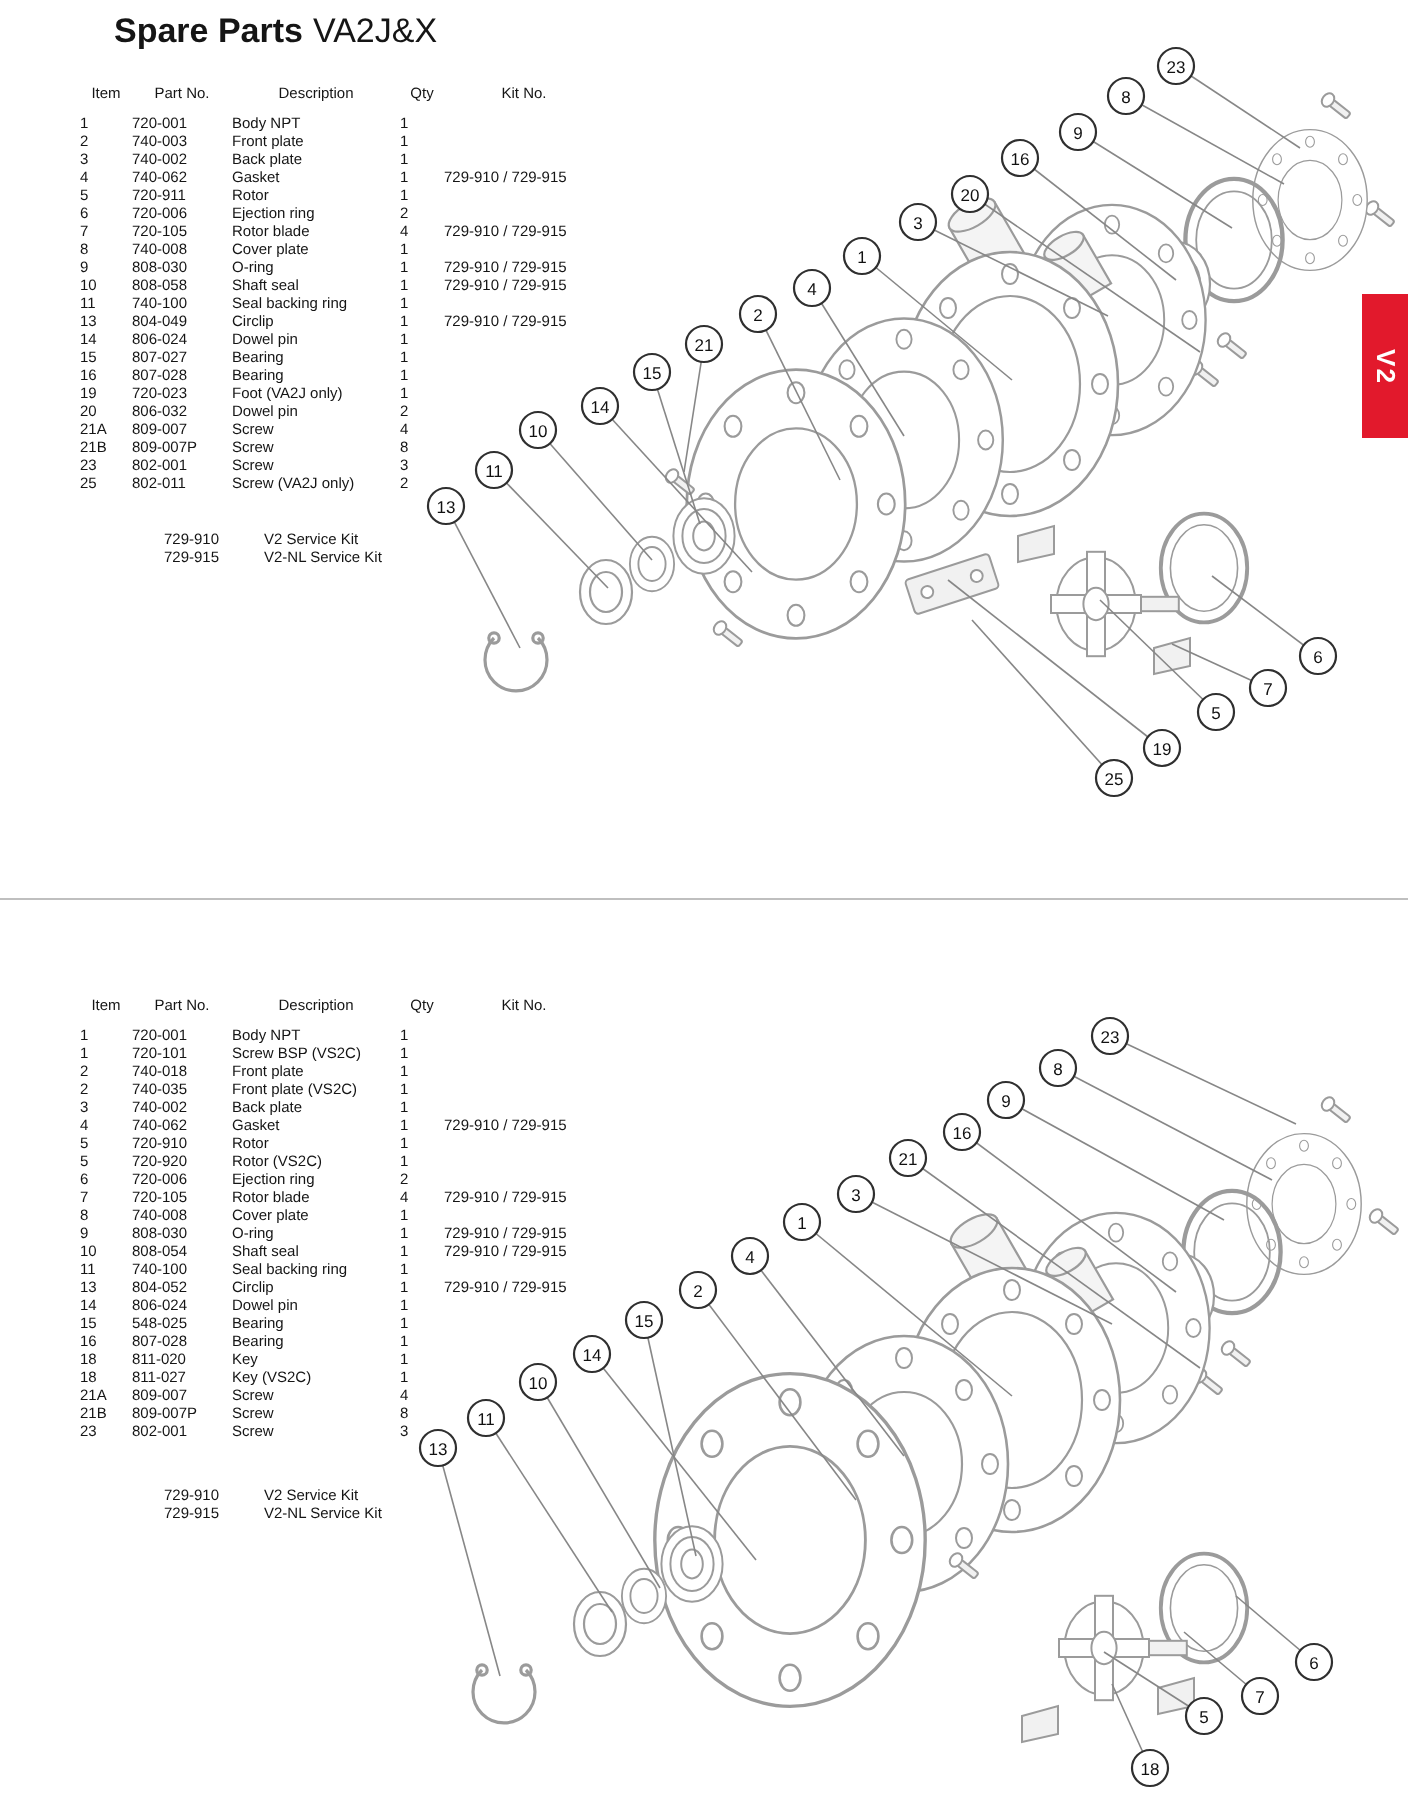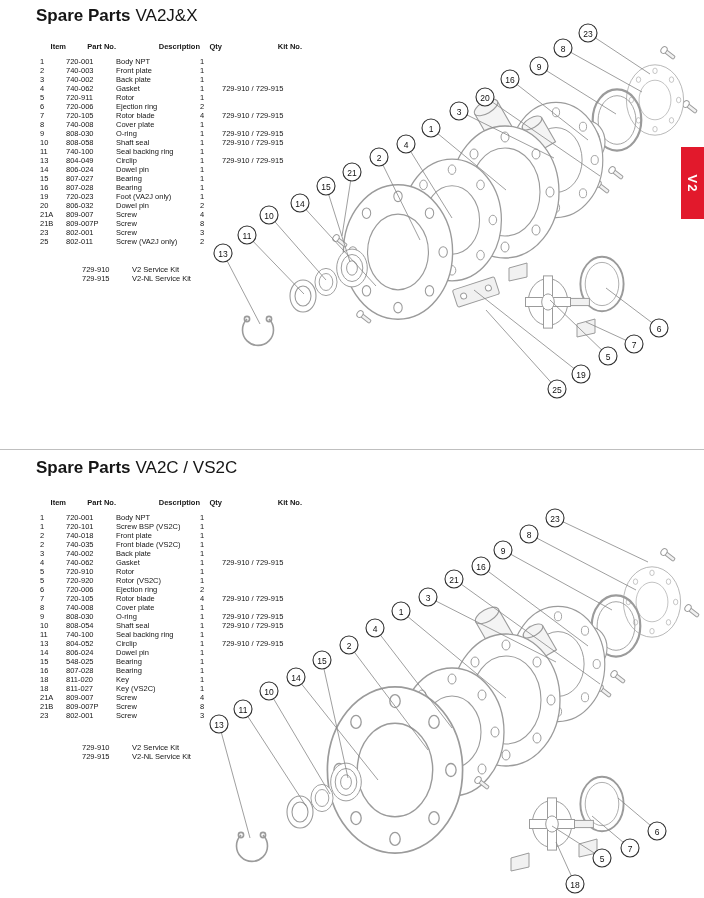--- a/index.html
+++ b/index.html
@@ -1,27 +1,27 @@
 <!DOCTYPE html>
 <html><head>
 <meta charset="utf-8">
 <style>
   html,body{margin:0;padding:0;background:#fff;}
   .page{position:relative;width:704px;height:898px;background:#fff;overflow:hidden;
         font-family:"Liberation Sans","DejaVu Sans",sans-serif;color:#151515;}
   .parts-section{position:absolute;left:0;width:704px;}
   .diagram{position:absolute;left:0;top:0;pointer-events:none;}
-  .section-title{position:absolute;left:36px;margin:0;font-size:17px;white-space:nowrap;z-index:3;}
+  .section-title{position:absolute;left:57px;margin:0;font-size:17px;white-space:nowrap;z-index:3;}
   .section-title .prefix{font-weight:bold;}
   .section-title .model{font-weight:normal;margin-left:5px;}
   .parts-table,.kits-table{position:absolute;border-collapse:collapse;table-layout:fixed;
         font-size:7.5px;line-height:9px;z-index:2;}
   .parts-table{left:40px;}
   .kits-table{left:82px;}
-  .parts-table th{font-weight:bold;text-align:right;padding:0 0 6px 0;font-size:7.5px;}
+  .parts-table th{font-weight:normal;text-align:center;padding:0 0 6px 0;font-size:7.5px;}
   .parts-table td,.kits-table td{padding:0;white-space:nowrap;overflow:hidden;vertical-align:top;}
   .section-divider{position:absolute;left:0;top:449px;width:704px;height:0;border-top:1px solid #bfbfbf;z-index:4;}
   .side-tab{position:absolute;right:0;top:147px;width:23px;height:72px;background:#e2192c;
         display:flex;align-items:center;justify-content:center;z-index:5;}
   .side-tab span{transform:rotate(90deg);color:#fff;font-weight:bold;font-size:13px;letter-spacing:1px;}
   .leader{stroke:#878787;stroke-width:0.8;}
   .balloon{fill:#ffffff;stroke:#2f2f2f;stroke-width:1.1;}
   .balloon-num{font-family:"Liberation Sans",sans-serif;font-size:8.5px;fill:#111;
         text-anchor:middle;dominant-baseline:central;}
 </style>
@@ -461,23 +461,20 @@
         <circle cx="602" cy="408" r="9" class="balloon"></circle>
         <text x="602" y="408.5" class="balloon-num">5</text>
         <line x1="630" y1="398" x2="592" y2="366" class="leader"></line>
         <circle cx="630" cy="398" r="9" class="balloon"></circle>
         <text x="630" y="398.5" class="balloon-num">7</text>
         <line x1="657" y1="381" x2="618" y2="348" class="leader"></line>
         <circle cx="657" cy="381" r="9" class="balloon"></circle>
         <text x="657" y="381.5" class="balloon-num">6</text>
       </svg>
 
-    <h1 class="section-title" style="top:8px;">
-      <span class="prefix">Spare Parts</span><span class="model">VA2C / VS2C</span>
-    </h1>
 
     <table class="parts-table" style="top:48px;">
       <colgroup>
           <col style="width:26px">
           <col style="width:50px">
           <col style="width:84px">
           <col style="width:22px">
           <col style="width:80px">
         </colgroup>
       <thead>
@@ -507,21 +504,21 @@
           <tr>
             <td>2</td>
             <td>740-018</td>
             <td>Front plate</td>
             <td>1</td>
             <td></td>
           </tr>
           <tr>
             <td>2</td>
             <td>740-035</td>
-            <td>Front blade (VS2C)</td>
+            <td>Front plate (VS2C)</td>
             <td>1</td>
             <td></td>
           </tr>
           <tr>
             <td>3</td>
             <td>740-002</td>
             <td>Back plate</td>
             <td>1</td>
             <td></td>
           </tr>

